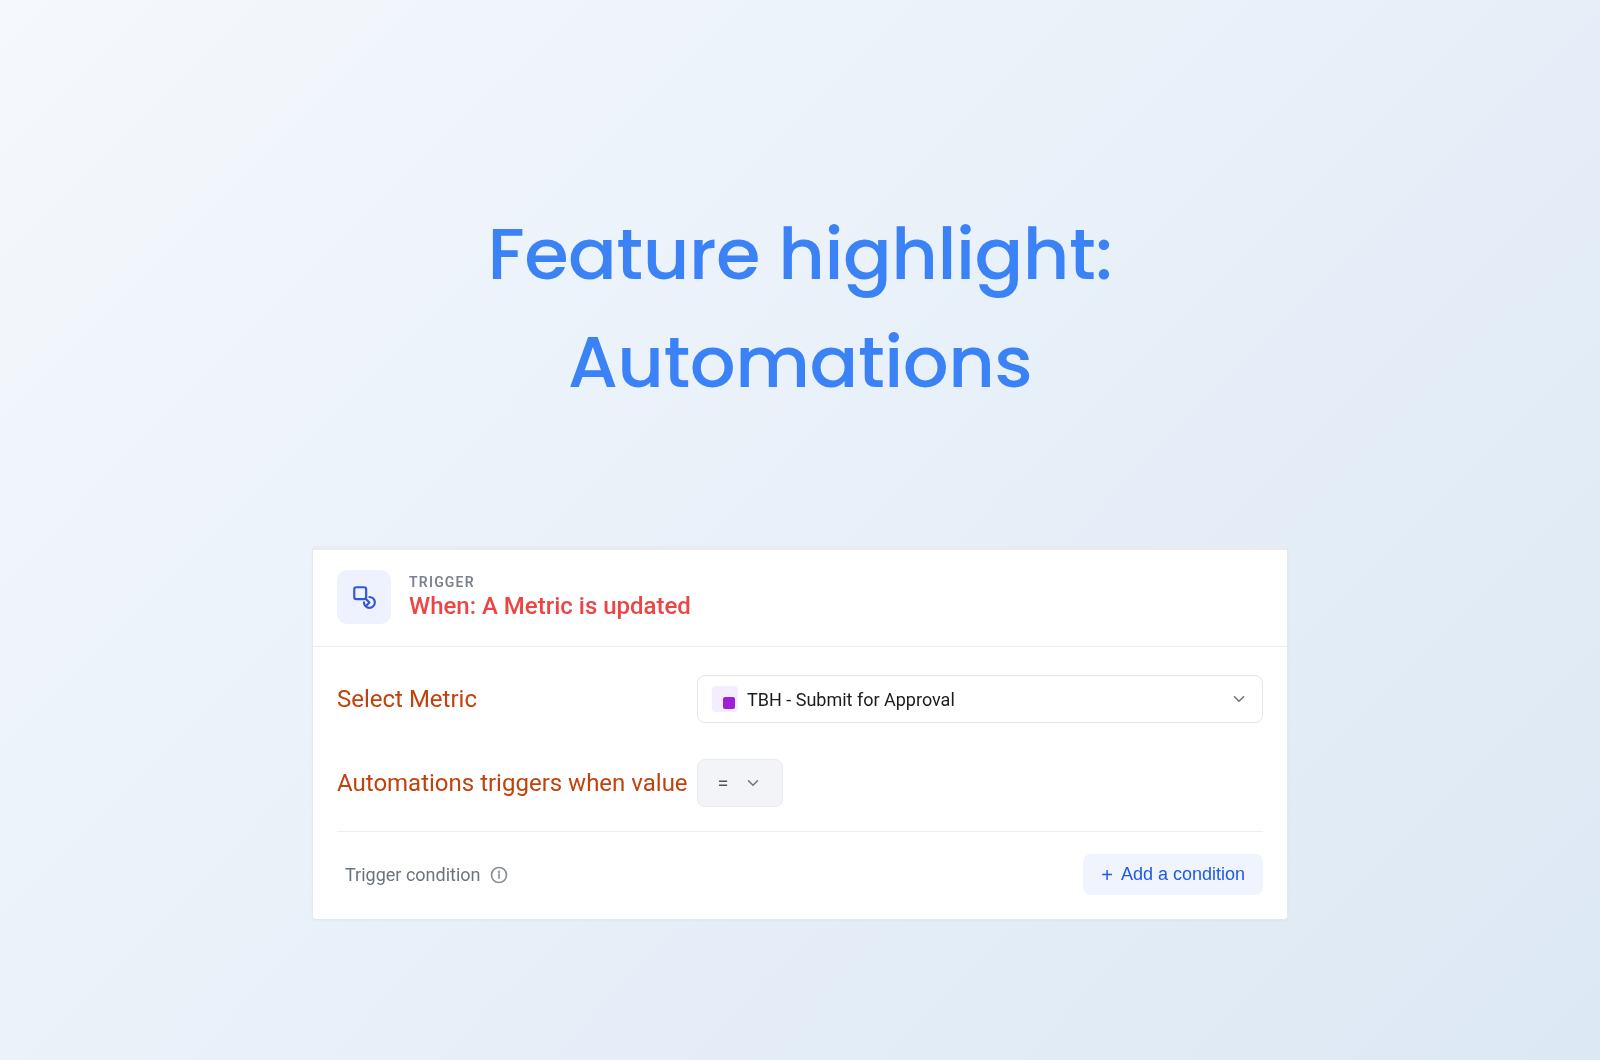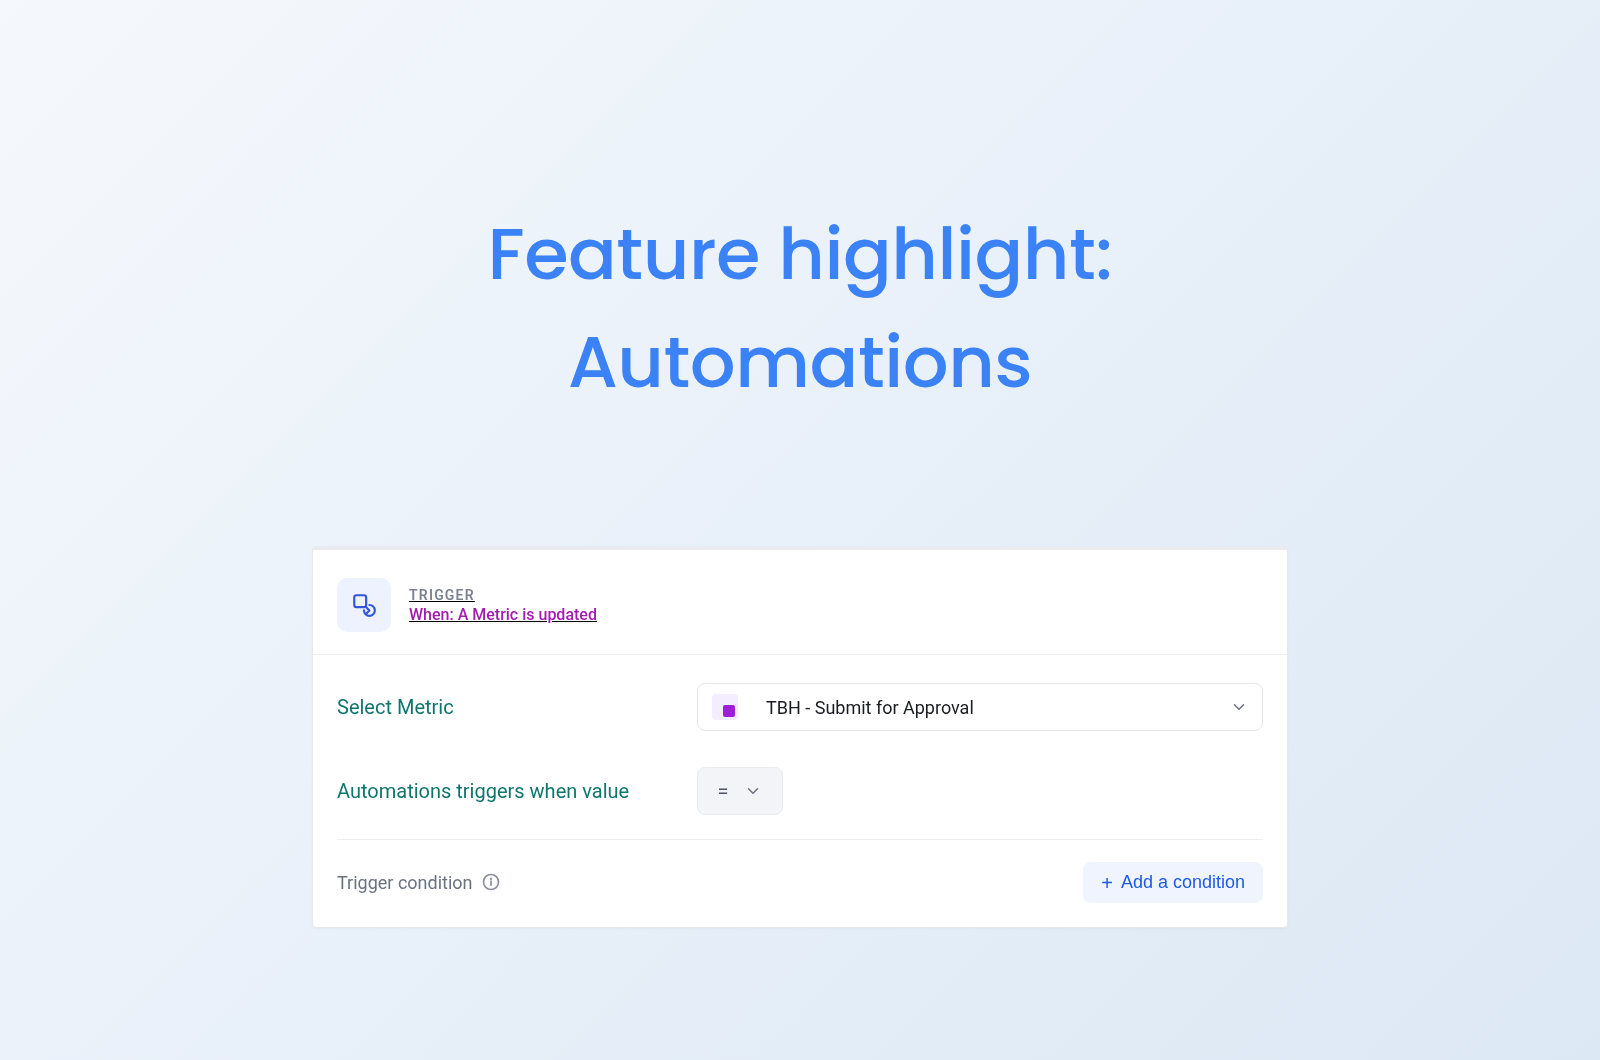--- a/index.html
+++ b/index.html
@@ -30,23 +30,22 @@
     border-top: 4px solid #e9ebef;
     border-radius: 4px;
     width: 976px;
     margin: 0 auto;
     box-shadow: 0 1px 2px rgba(0,0,0,0.03);
   }
   .card-header {
     display: flex;
     align-items: center;
     gap: 18px;
-    padding: 28px 24px 22px 24px;
+    padding: 20px 24px 22px 24px;
     border-bottom: 1px solid #eceef2;
-    text-decoration: underline;
   }
   .trigger-icon-box {
     width: 54px;
     height: 54px;
     background: #eef2ff;
     border-radius: 10px;
     display: flex;
     align-items: center;
     justify-content: center;
     flex-shrink: 0;
@@ -54,34 +53,34 @@
   .trigger-icon-box svg { width: 26px; height: 26px; }
   .header-text { display: flex; flex-direction: column; gap: 2px; }
   .eyebrow {
     font-size: 14px;
     font-weight: 600;
     letter-spacing: 1.2px;
     color: #7b8190;
     text-transform: uppercase;
   }
   .trigger-title {
-    font-size: 16px;
+    font-size: 24px;
     font-weight: 500;
-    color: #a21caf;
+    color: #ef4444;
   }
   .card-body { padding: 10px 24px 0 24px; }
   .row {
     display: flex;
     align-items: center;
     padding: 18px 0;
   }
   .row-label {
     width: 360px;
-    font-size: 20px;
-    color: #0f766e;
+    font-size: 24px;
+    color: #c2410c;
     flex-shrink: 0;
   }
   .row-controls {
     flex: 1;
     display: flex;
     gap: 10px;
   }
   .select {
     display: flex;
     align-items: center;
@@ -100,21 +99,21 @@
     width: 86px;
     background: #f3f4f7;
     border-color: #e8eaee;
     justify-content: center;
     gap: 16px;
     color: #555;
   }
   .select-left {
     display: flex;
     align-items: center;
-    gap: 28px;
+    gap: 9px;
   }
   .metric-icon {
     width: 26px;
     height: 26px;
     border-radius: 4px;
     position: relative;
     background: #f4ecff;
     flex-shrink: 0;
   }
   .metric-icon::after {
@@ -134,24 +133,25 @@
   .divider { border-top: 1px solid #eceef2; margin-top: 6px; }
 
   .condition-row {
     display: flex;
     align-items: center;
     justify-content: space-between;
     padding: 22px 24px 24px 24px;
   }
   .condition-left {
     display: flex;
-    align-items: flex-start;
+    align-items: flex-end;
     gap: 8px;
     font-size: 18px;
     color: #6b7280;
+    margin-left: 8px;
   }
   .info-icon {
     display: inline-flex;
     align-items: center;
     justify-content: center;
     color: #8a8f9a;
   }
   .info-icon svg { width: 20px; height: 20px; }
   .add-btn {
     display: inline-flex;

